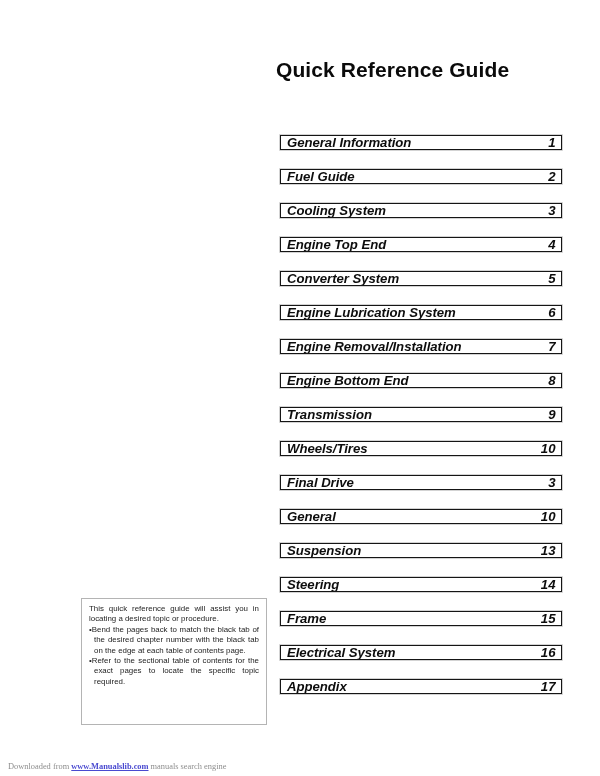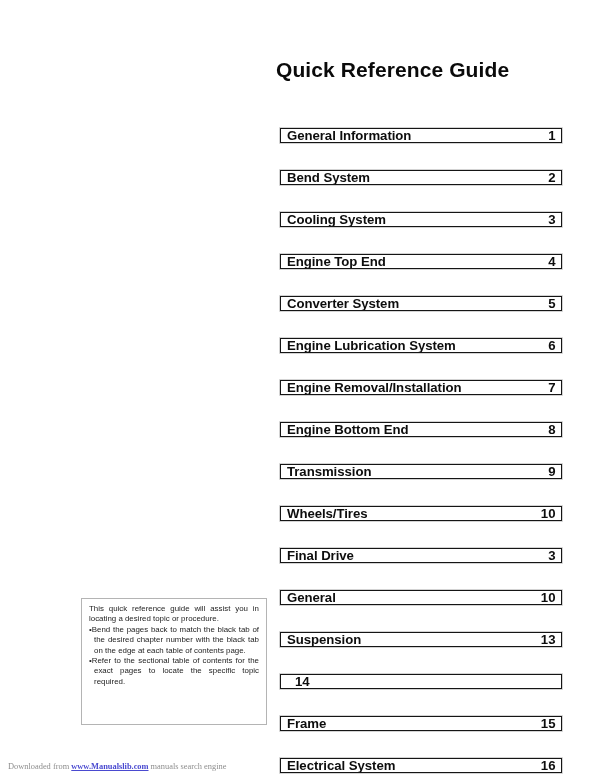--- a/index.html
+++ b/index.html
@@ -33,23 +33,24 @@
   
   #chapter-index {
     position: absolute;
     left: 280px;
     top: 128px;
     width: 308px;
   }
   .chapter-row {
     position: relative;
     height: 22px;
-    margin-bottom: 20px;
+    margin-bottom: 12px;
     display: flex;
-    align-items: flex-start;
+    align-items: flex-end;
+    font-style: italic;
   }
   .chapter-box {
     flex: 1 1 auto;
     box-sizing: border-box;
     border: 1.3px solid #151515;
     background: #ffffff;
     box-shadow: 0 0 0 0.8px #c9c9c9;
     display: flex;
     align-items: center;
     padding: 0 5px 0 6px;
@@ -142,21 +143,21 @@
 <div id="chapter-index">
     <div class="chapter-row">
       <div class="chapter-box">
         <span class="chapter-label">General Information</span>
         <span class="chapter-number">1</span>
       </div>
       <div class="chapter-tab"></div>
     </div>
     <div class="chapter-row">
       <div class="chapter-box">
-        <span class="chapter-label">Bend System</span>
+        <span class="chapter-label">Fuel Guide</span>
         <span class="chapter-number">2</span>
       </div>
       <div class="chapter-tab"></div>
     </div>
     <div class="chapter-row">
       <div class="chapter-box">
         <span class="chapter-label">Cooling System</span>
         <span class="chapter-number">3</span>
       </div>
       <div class="chapter-tab"></div>
@@ -226,20 +227,21 @@
     </div>
     <div class="chapter-row">
       <div class="chapter-box">
         <span class="chapter-label">Suspension</span>
         <span class="chapter-number">13</span>
       </div>
       <div class="chapter-tab"></div>
     </div>
     <div class="chapter-row">
       <div class="chapter-box">
+        <span class="chapter-label">Steering</span>
         <span class="chapter-number">14</span>
       </div>
       <div class="chapter-tab"></div>
     </div>
     <div class="chapter-row">
       <div class="chapter-box">
         <span class="chapter-label">Frame</span>
         <span class="chapter-number">15</span>
       </div>
       <div class="chapter-tab"></div>

